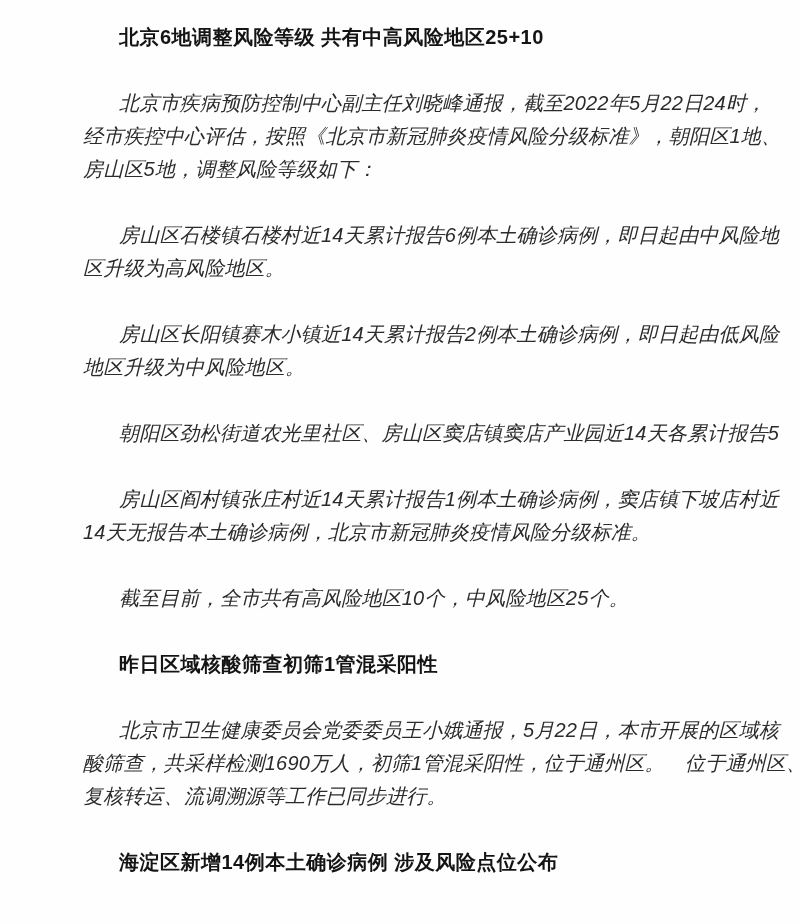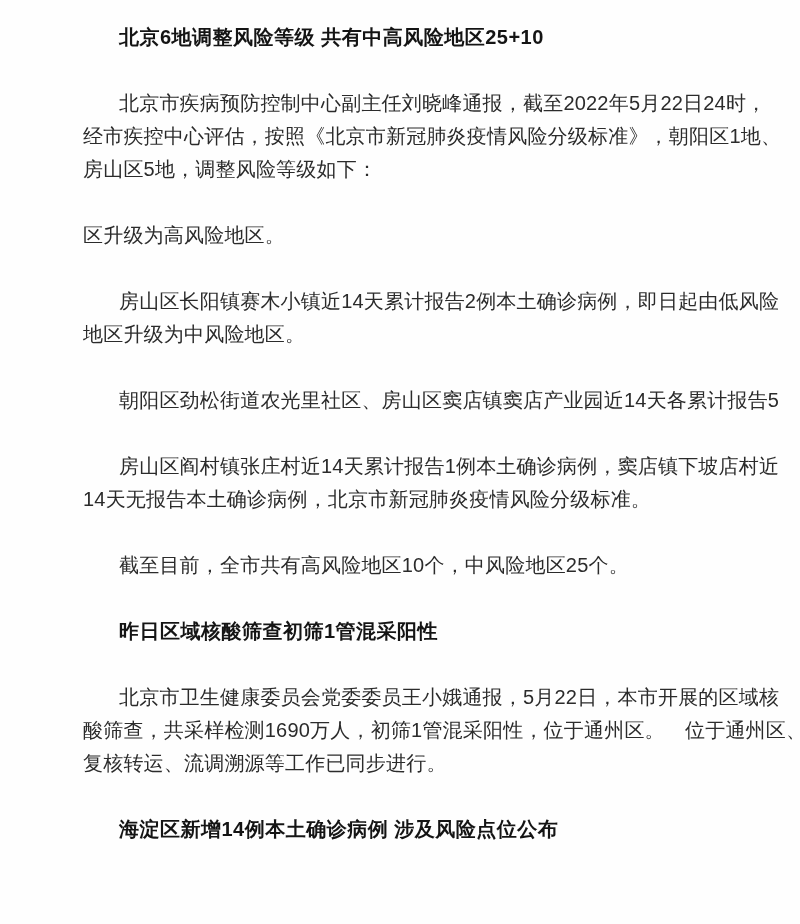--- a/index.html
+++ b/index.html
@@ -25,20 +25,21 @@
     font-weight: 700;
     color: #141414;
     line-height: 33px;
     letter-spacing: 0.5px;
     margin: 0 0 33px 36px;
     white-space: pre;
   }
   .para {
     margin: 0 0 33px 0;
     padding: 0;
+    font-style: italic;
   }
   .line {
     display: block;
     font-size: 20px;
     line-height: 33px;
     color: #2b2b2b;
     letter-spacing: 0.2px;
     white-space: pre;
   }
   .line.first {
@@ -52,20 +53,21 @@
 
   <h2 class="heading">北京6地调整风险等级 共有中高风险地区25+10</h2>
 
   <p class="para">
     <span class="line first">北京市疾病预防控制中心副主任刘晓峰通报，截至2022年5月22日24时，</span>
     <span class="line">经市疾控中心评估，按照《北京市新冠肺炎疫情风险分级标准》，朝阳区1地、</span>
     <span class="line">房山区5地，调整风险等级如下：</span>
   </p>
 
   <p class="para">
+    <span class="line first">房山区石楼镇石楼村近14天累计报告6例本土确诊病例，即日起由中风险地</span>
     <span class="line">区升级为高风险地区。</span>
   </p>
 
   <p class="para">
     <span class="line first">房山区长阳镇赛木小镇近14天累计报告2例本土确诊病例，即日起由低风险</span>
     <span class="line">地区升级为中风险地区。</span>
   </p>
 
   <p class="para">
     <span class="line first">朝阳区劲松街道农光里社区、房山区窦店镇窦店产业园近14天各累计报告5</span>

